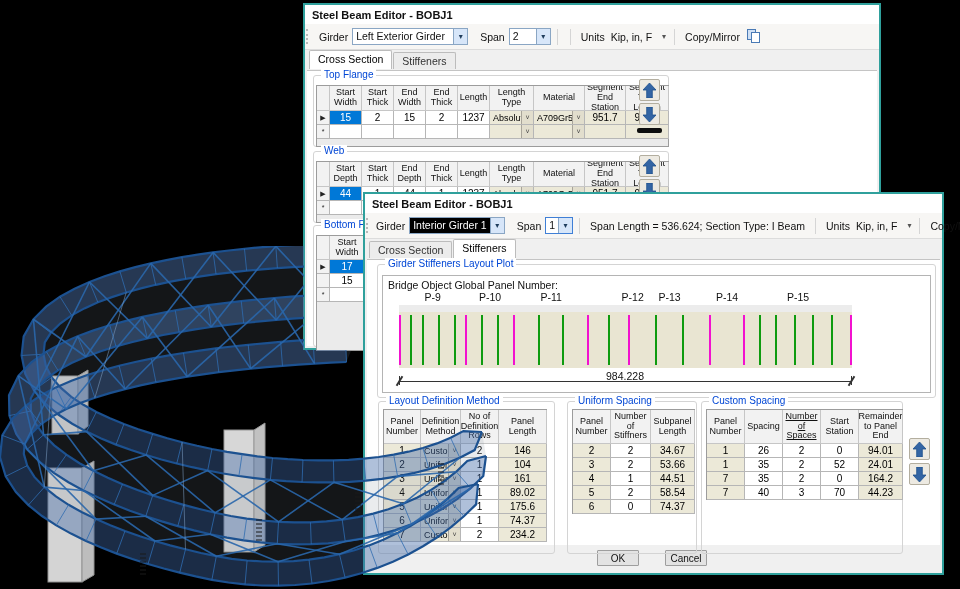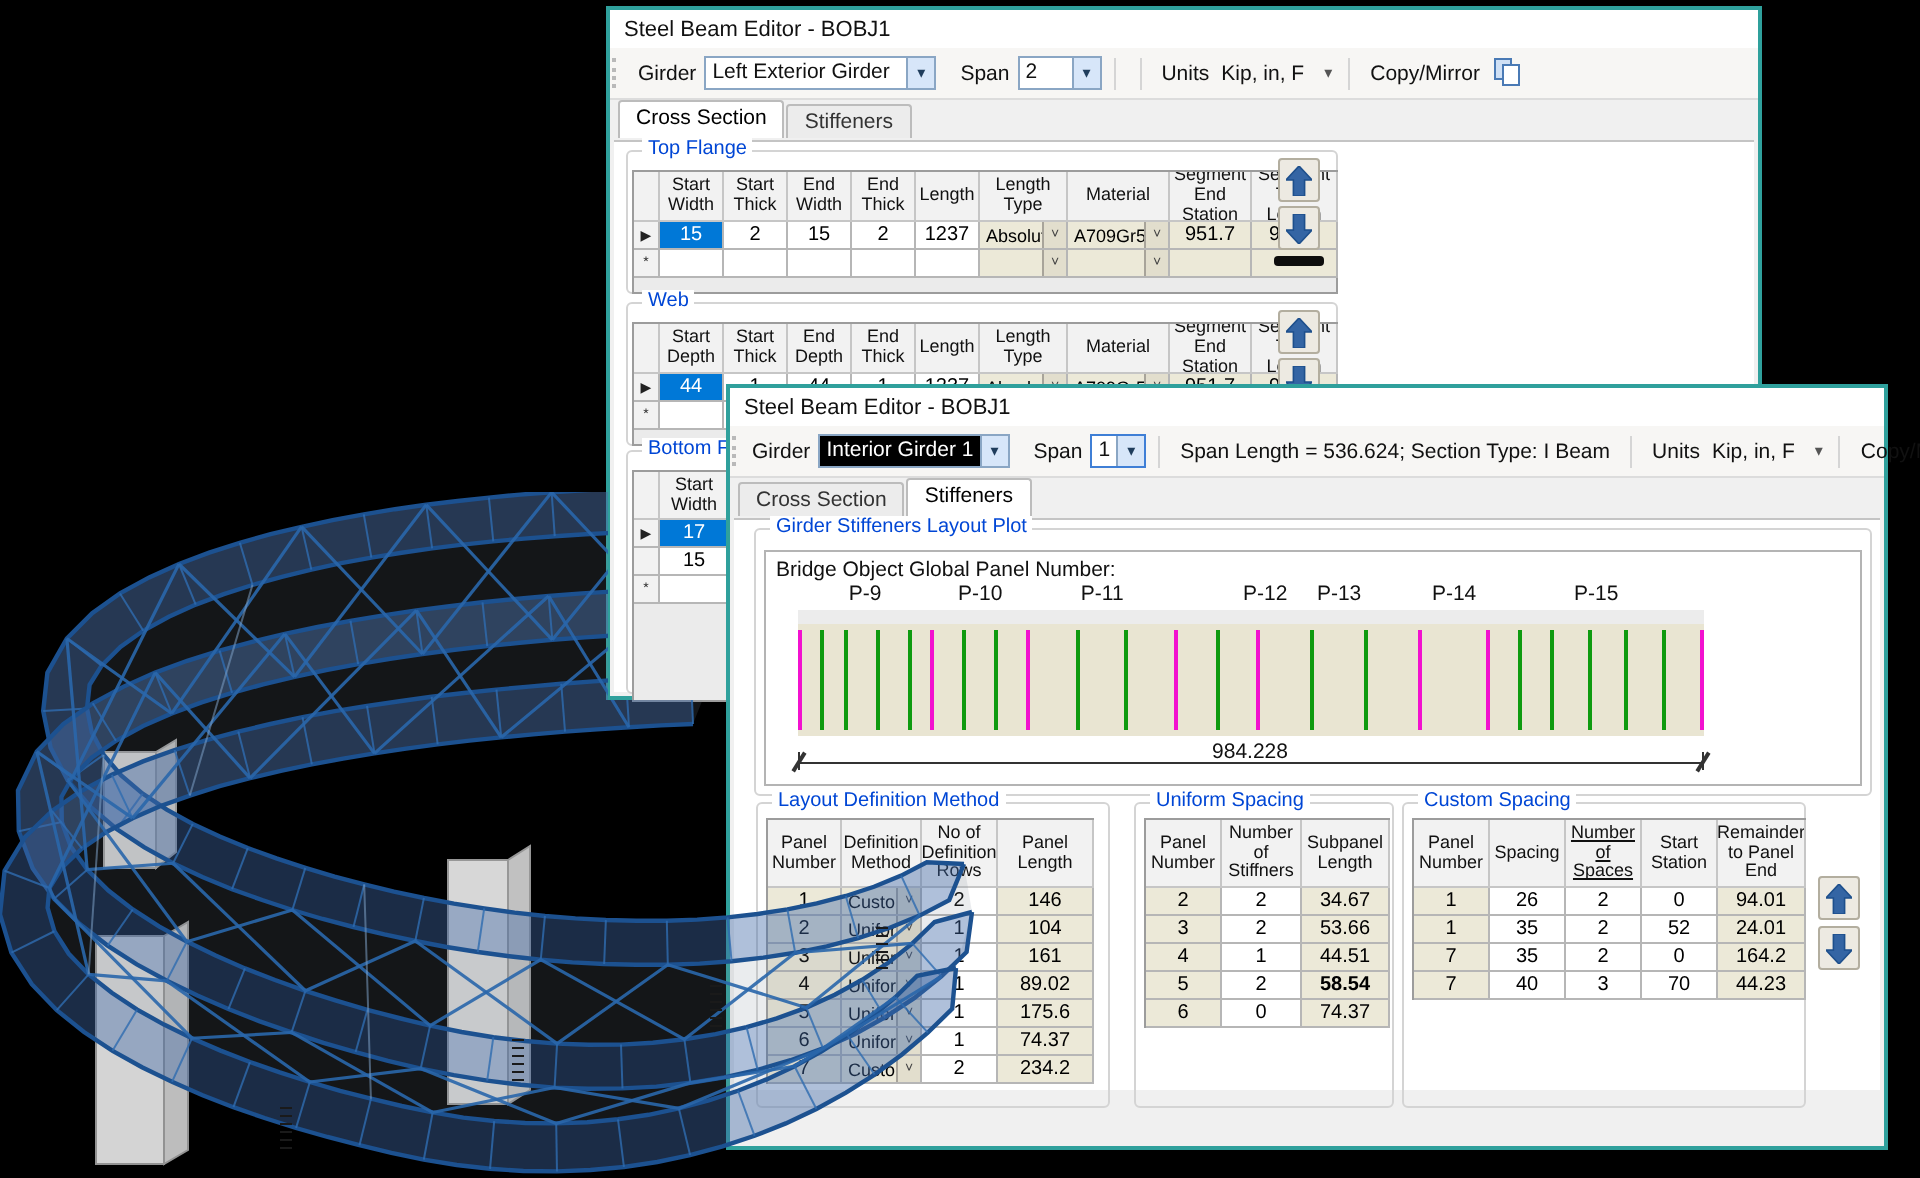--- a/index.html
+++ b/index.html
@@ -1,20 +1,20 @@
 <!DOCTYPE html>
 <html><head>
 <meta charset="utf-8">
 <style>
   html,body{margin:0;padding:0;}
   body{width:960px;height:589px;background:#000;position:relative;overflow:hidden;
        font-family:"Liberation Sans",sans-serif;-webkit-font-smoothing:antialiased;}
   .dlg{position:absolute;background:#f0f0f0;border:2px solid #2fa09c;box-sizing:border-box;}
   .titlebar{height:19px;background:#fff;display:flex;align-items:center;padding-left:7px;
-            font-size:11px;color:#111;}
+            font-size:11px;color:#111;font-weight:bold;}
   .toolbar{height:25px;background:#f7f6f4;border-bottom:1px solid #dcdcdc;display:flex;
            align-items:center;font-size:10.5px;color:#111;padding:0 0;white-space:nowrap;}
   .grip{width:3px;height:15px;border-left:2px dotted #b9b9b9;margin:0 4px 0 1px;}
   .lbl{margin:0 4px;}
   .combo{background:#fff;border:1px solid #8aa6c4;height:17px;display:flex;align-items:stretch;box-sizing:border-box;}
   .combo .val{flex:1;padding:1px 3px 0;overflow:hidden;white-space:nowrap;font-size:10.5px;}
   .combo .val.hl{background:#000000;color:#fff;}
   .cbbtn{width:13px;background:#d7e6f9;border-left:1px solid #8aa6c4;color:#1f3d5c;font-size:8px;
          display:flex;align-items:center;justify-content:center;}
   .sep{width:1px;height:16px;background:#d5d5d5;margin:0 6px;flex:none;}
@@ -409,21 +409,21 @@
               <div class="g-c c-r" style="width: 38px; height: 14px;">3</div>
               <div class="g-c c-e" style="width: 40px; height: 14px;">2</div>
               <div class="g-c c-r" style="width: 44px; height: 14px;">53.66</div>
             </div><div class="g-tr">
               <div class="g-c c-r" style="width: 38px; height: 14px;">4</div>
               <div class="g-c c-e" style="width: 40px; height: 14px;">1</div>
               <div class="g-c c-r" style="width: 44px; height: 14px;">44.51</div>
             </div><div class="g-tr">
               <div class="g-c c-r" style="width: 38px; height: 14px;">5</div>
               <div class="g-c c-e" style="width: 40px; height: 14px;">2</div>
-              <div class="g-c c-r" style="width: 44px; height: 14px; font-weight: bold;">58.54</div>
+              <div class="g-c c-r" style="width: 44px; height: 14px;">58.54</div>
             </div><div class="g-tr">
               <div class="g-c c-r" style="width: 38px; height: 14px;">6</div>
               <div class="g-c c-e" style="width: 40px; height: 14px;">0</div>
               <div class="g-c c-r" style="width: 44px; height: 14px;">74.37</div>
             </div></div></div>
     </div>
 
     <div class="grp" style="left:334px;top:141px;width:202px;height:153px">
       <span class="gt">Custom Spacing</span>
       <div class="grid" style="left:4px;top:7px"><div class="g-table"><div class="g-tr">
@@ -461,20 +461,24 @@
     <div class="arrbtn" style="left:542px;top:178px">
       <svg width="13" height="15" viewBox="0 0 13 15">
           <path d="M6.5 0 L13 7 H9.3 V15 H3.7 V7 H0 Z" fill="#3465a4" stroke="#1d4f8c" stroke-width="0.8"></path>
         </svg>
     </div>
     <div class="arrbtn" style="left:542px;top:203px">
       <svg width="13" height="15" viewBox="0 0 13 15" style="transform:rotate(180deg)">
           <path d="M6.5 0 L13 7 H9.3 V15 H3.7 V7 H0 Z" fill="#3465a4" stroke="#1d4f8c" stroke-width="0.8"></path>
         </svg>
     </div>
+  </div>
+  <div class="footer">
+    <div class="btn" style="left:230px;top:5px">OK</div>
+    <div class="btn" style="left:298px;top:5px">Cancel</div>
   </div>
 </div>
 
 <div id="bridge-wrap">
   <svg id="bridge-svg" width="490" height="343" viewBox="0 0 490 343">
 
     <path id="gA" d="M 370,8 C 190,8 54,40 34,94 C 22,146 84,182 176,206 C 300,238 424,230 482,186" fill="none" stroke="none"></path>
     <path id="gB" d="M 374,58 C 185,62 38,94 20,150 C 10,204 98,250 206,276 C 324,304 432,280 486,210" fill="none" stroke="none"></path>
     <path id="gC" d="M 346,104 C 162,112 28,142 12,198 C 4,254 104,300 214,322 C 330,344 428,300 478,238" fill="none" stroke="none"></path>
 

